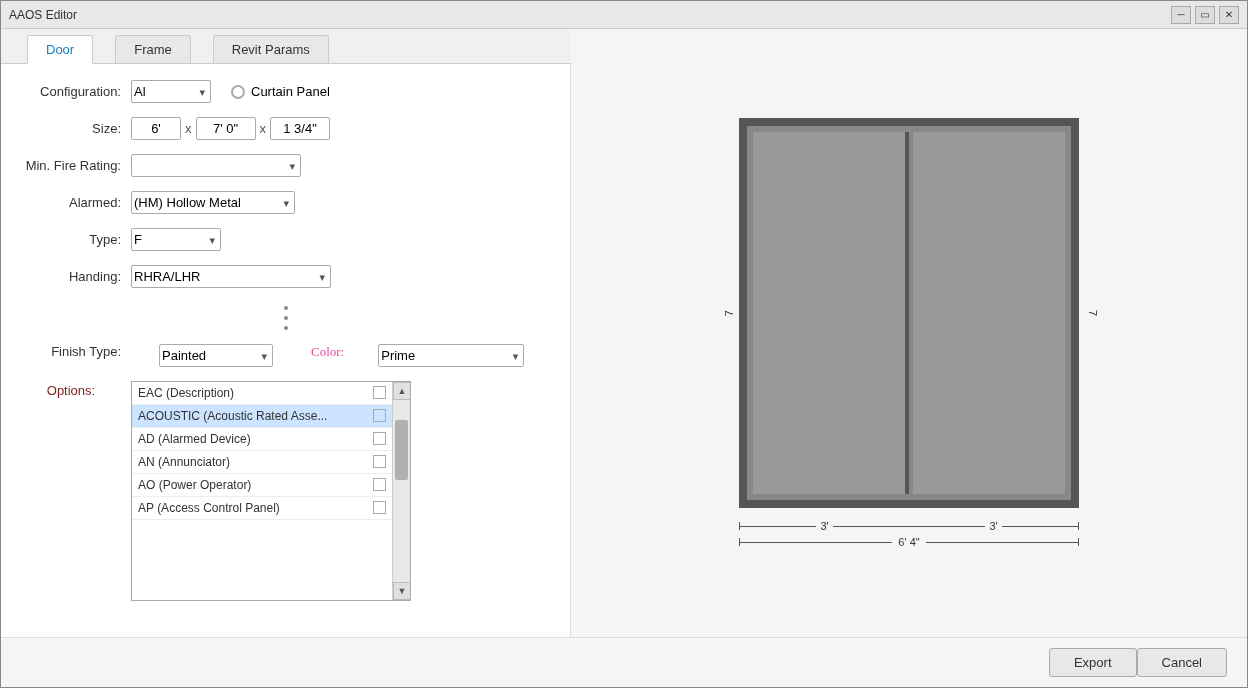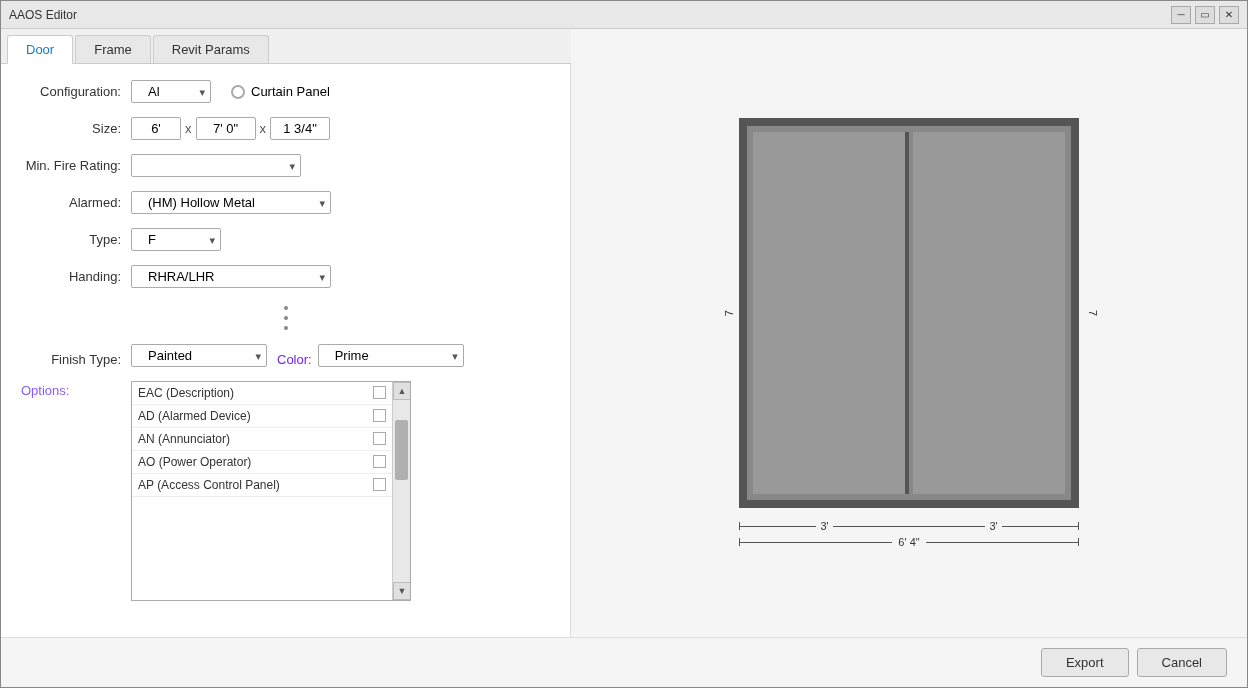--- a/index.html
+++ b/index.html
@@ -69,20 +69,21 @@
     }
     .tab {
       padding: 6px 18px;
       border: 1px solid #ccc;
       border-bottom: none;
       cursor: pointer;
       background: #e8e8e8;
       font-size: 13px;
       color: #333;
       border-radius: 3px 3px 0 0;
+      margin-left: 20px;
     }
     .tab.active {
       background: #fff;
       border-color: #ccc;
       border-bottom: 1px solid #fff;
       margin-bottom: -1px;
       color: #1a7bbf;
       font-weight: 500;
     }
     .form-area {
@@ -99,21 +100,21 @@
     .form-label {
       text-align: right;
       min-width: 110px;
       padding-right: 10px;
       color: #333;
       font-size: 13px;
     }
     select, .select-box {
       border: 1px solid #aaa;
       border-radius: 2px;
-      padding: 3px 16px;
+      padding: 3px 2px;
       font-size: 13px;
       background: #fff;
       cursor: pointer;
       appearance: none;
       -webkit-appearance: none;
     }
     .select-wrapper {
       position: relative;
       display: inline-block;
     }
@@ -157,44 +158,46 @@
     .curtain-radio {
       width: 14px;
       height: 14px;
       border-radius: 50%;
       border: 2px solid #aaa;
       background: #fff;
       display: inline-block;
     }
     .finish-section {
       display: flex;
-      align-items: flex-end;
+      align-items: flex-start;
       margin-bottom: 14px;
+      gap: 28px;
     }
     .finish-label {
       text-align: right;
       min-width: 110px;
       padding-right: 10px;
       color: #333;
     }
     .color-label {
       margin-left: 10px;
       margin-right: 6px;
-      color: #6d28d9;
+      color: #ec4899;
+      font-family: Liberation Serif, serif;
     }
     .options-section {
       display: flex;
       align-items: flex-start;
       margin-top: 10px;
     }
     .options-label {
-      text-align: left;
+      text-align: center;
       min-width: 110px;
       padding-right: 10px;
-      color: #8b5cf6;
+      color: #7f1d1d;
       padding-top: 2px;
     }
     .options-list-container {
       border: 1px solid #aaa;
       width: 280px;
       height: 220px;
       overflow: hidden;
       position: relative;
       display: flex;
       background: #fff;
@@ -303,21 +306,21 @@
       color: #333;
       padding-left: 4px;
     }
     .bottom-dims {
       width: 340px;
       margin-top: 6px;
     }
     .bottom-btns {
       display: flex;
       justify-content: flex-end;
-      gap: 8px;
+      gap: 0;
       padding: 10px 20px;
       border-top: 1px solid #ddd;
       background: #f5f5f5;
     }
     .btn {
       padding: 6px 24px;
       border: 1px solid #aaa;
       background: #e8e8e8;
       border-radius: 3px;
       font-size: 13px;
@@ -401,21 +404,21 @@
           <div class="select-wrapper">
             <select style="width:170px;">
               <option value=""></option>
             </select>
           </div>
         </div>
 
         <div class="form-row">
           <span class="form-label">Alarmed:</span>
           <div class="select-wrapper">
-            <select style="width:200px;">
+            <select style="width:164px;">
               <option>(HM) Hollow Metal</option>
             </select>
           </div>
         </div>
 
         <div class="form-row">
           <span class="form-label">Type:</span>
           <div class="select-wrapper">
             <select style="width:90px;">
               <option>F</option>
@@ -436,40 +439,44 @@
           <div class="divider-dots">
             <div class="dot"></div>
             <div class="dot"></div>
             <div class="dot"></div>
           </div>
         </div>
 
         <div class="finish-section">
           <span class="finish-label">Finish Type:</span>
           <div class="select-wrapper">
-            <select style="width:136px;">
+            <select style="width:114px;">
               <option>Painted</option>
             </select>
           </div>
           <span class="color-label">Color:</span>
           <div class="select-wrapper">
             <select style="width:146px;">
               <option>Prime</option>
             </select>
           </div>
         </div>
 
         <div class="options-section">
           <span class="options-label">Options:</span>
           <div class="options-list-container">
             <div class="options-list">
               <div class="option-item">
                 <span>EAC (Description)</span>
                 <div class="option-checkbox"></div>
               </div>
+              <div class="option-item" style="background:#cce4ff;">
+                <span>ACOUSTIC (Acoustic Rated Asse...</span>
+                <div class="option-checkbox" style="background:#cce4ff;"></div>
+              </div>
               <div class="option-item">
                 <span>AD (Alarmed Device)</span>
                 <div class="option-checkbox"></div>
               </div>
               <div class="option-item">
                 <span>AN (Annunciator)</span>
                 <div class="option-checkbox"></div>
               </div>
               <div class="option-item">
                 <span>AO (Power Operator)</span>

